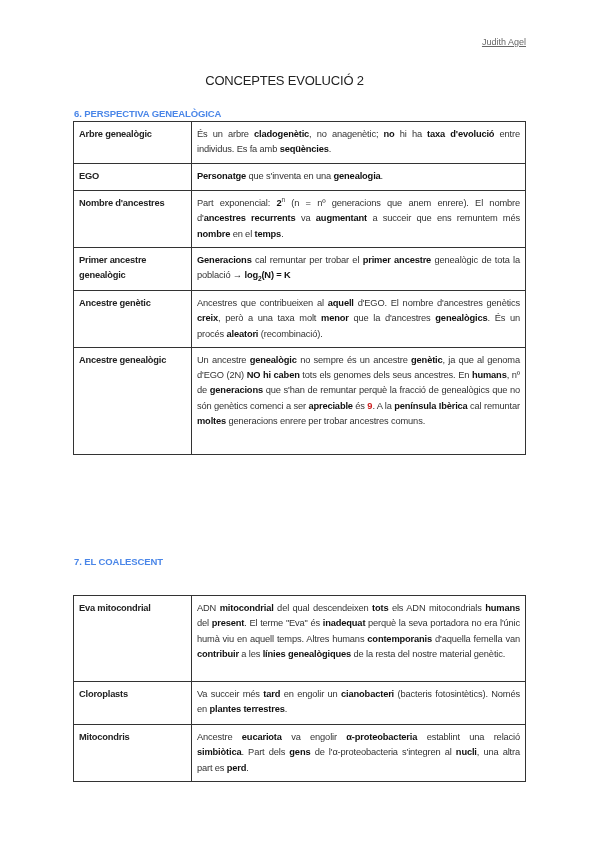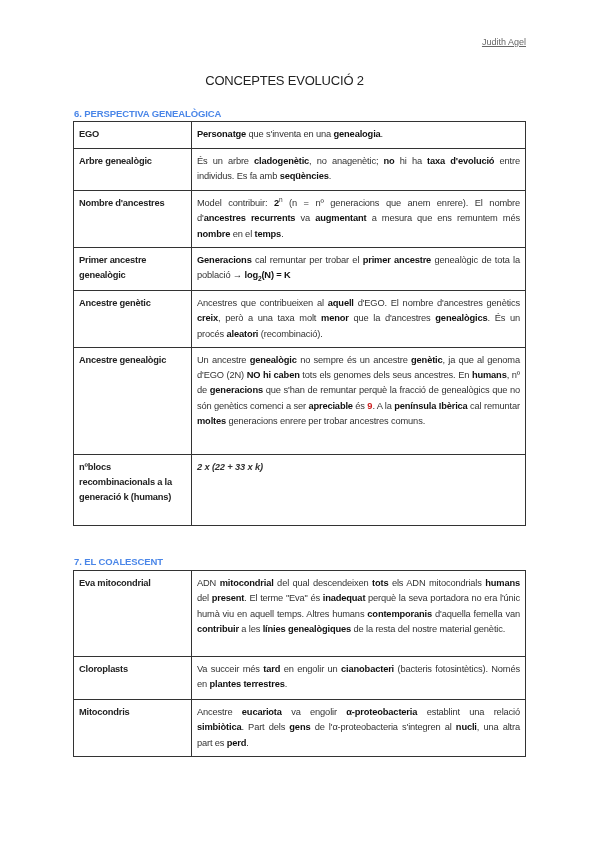--- a/index.html
+++ b/index.html
@@ -23,53 +23,49 @@
 </style>
 </head>
 <body>
 
 <div class="author">Judith Agel</div>
 <div class="doc-title">CONCEPTES EVOLUCIÓ 2</div>
 
 <div class="section-title" style="top:108px;">6. PERSPECTIVA GENEALÒGICA</div>
 <table class="concepts" style="top:121px;">
   <tbody>
-      <tr style="height:27px;">
+      <tr style="height:42px;">
+    <td class="term">Arbre genealògic</td>
+    <td class="def"><span>És un arbre </span><b>cladogenètic</b><span>, no anagenètic; </span><b>no</b><span> hi ha </span><b>taxa d'evolució</b><span> entre individus. Es fa amb </span><b>seqüències</b><span>.</span></td>
+  </tr>
+  <tr style="height:27px;">
     <td class="term">EGO</td>
     <td class="def"><b>Personatge</b><span> que s'inventa en una </span><b>genealogia</b><span>.</span></td>
   </tr>
-  <tr style="height:42px;">
-    <td class="term">Arbre genealògic</td>
-    <td class="def"><span>És un arbre </span><b>cladogenètic</b><span>, no anagenètic; </span><b>no</b><span> hi ha </span><b>taxa d'evolució</b><span> entre individus. Es fa amb </span><b>seqüències</b><span>.</span></td>
-  </tr>
   <tr style="height:57px;">
     <td class="term">Nombre d'ancestres</td>
-    <td class="def"><span>Model contribuir: </span><b>2</b><sup>n</sup><span> (n = nº generacions que anem enrere). El nombre d'</span><b>ancestres recurrents</b><span> va </span><b>augmentant</b><span> a mesura que ens remuntem més </span><b>nombre</b><span> en el </span><b>temps</b><span>.</span></td>
+    <td class="def"><span>Part exponencial: </span><b>2</b><sup>n</sup><span> (n = nº generacions que anem enrere). El nombre d'</span><b>ancestres recurrents</b><span> va </span><b>augmentant</b><span> a succeir que ens remuntem més </span><b>nombre</b><span> en el </span><b>temps</b><span>.</span></td>
   </tr>
   <tr style="height:43px;">
     <td class="term">Primer ancestre genealògic</td>
     <td class="def"><b>Generacions</b><span> cal remuntar per trobar el </span><b>primer ancestre</b><span> genealògic de tota la població → </span><b>log</b><sub><b>2</b></sub><b>(N) = K</b></td>
   </tr>
   <tr style="height:55px;">
     <td class="term">Ancestre genètic</td>
     <td class="def"><span>Ancestres que contribueixen al </span><b>aquell</b><span> d'EGO. El nombre d'ancestres genètics </span><b>creix</b><span>, però a una taxa molt </span><b>menor</b><span> que la d'ancestres </span><b>genealògics</b><span>. És un procés </span><b>aleatori</b><span> (recombinació).</span></td>
   </tr>
   <tr style="height:107px;">
     <td class="term">Ancestre genealògic</td>
     <td class="def"><span>Un ancestre </span><b>genealògic</b><span> no sempre és un ancestre </span><b>genètic</b><span>, ja que al genoma d'EGO (2N) </span><b>NO hi caben</b><span> tots els genomes dels seus ancestres. En </span><b>humans</b><span>, nº de </span><b>generacions</b><span> que s'han de remuntar perquè la fracció de genealògics que no són genètics comenci a ser </span><b>apreciable</b><span> és </span><span class="red">9</span><span>. A la </span><b>península Ibèrica</b><span> cal remuntar </span><b>moltes</b><span> generacions enrere per trobar ancestres comuns.</span></td>
   </tr>
-  <tr style="height:71px;">
-    <td class="term">nºblocs recombinacionals a la generació k (humans)</td>
-    <td class="def formula">2 x (22 + 33 x k)</td>
-  </tr>
 </tbody>
   </table>
 
 <div class="section-title" style="top:556px;">7. EL COALESCENT</div>
-<table class="concepts" style="top:570px;">
+<table class="concepts" style="top:595px;">
   <tbody>
       <tr style="height:86px;">
     <td class="term">Eva mitocondrial</td>
     <td class="def"><span>ADN </span><b>mitocondrial</b><span> del qual descendeixen </span><b>tots</b><span> els ADN mitocondrials </span><b>humans</b><span> del </span><b>present</b><span>. El terme "Eva" és </span><b>inadequat</b><span> perquè la seva portadora no era l'únic humà viu en aquell temps. Altres humans </span><b>contemporanis</b><span> d'aquella femella van </span><b>contribuir</b><span> a les </span><b>línies genealògiques</b><span> de la resta del nostre material genètic.</span></td>
   </tr>
   <tr style="height:43px;">
     <td class="term">Cloroplasts</td>
     <td class="def"><span>Va succeir més </span><b>tard</b><span> en engolir un </span><b>cianobacteri</b><span> (bacteris fotosintètics). Només en </span><b>plantes terrestres</b><span>.</span></td>
   </tr>
   <tr style="height:57px;">

